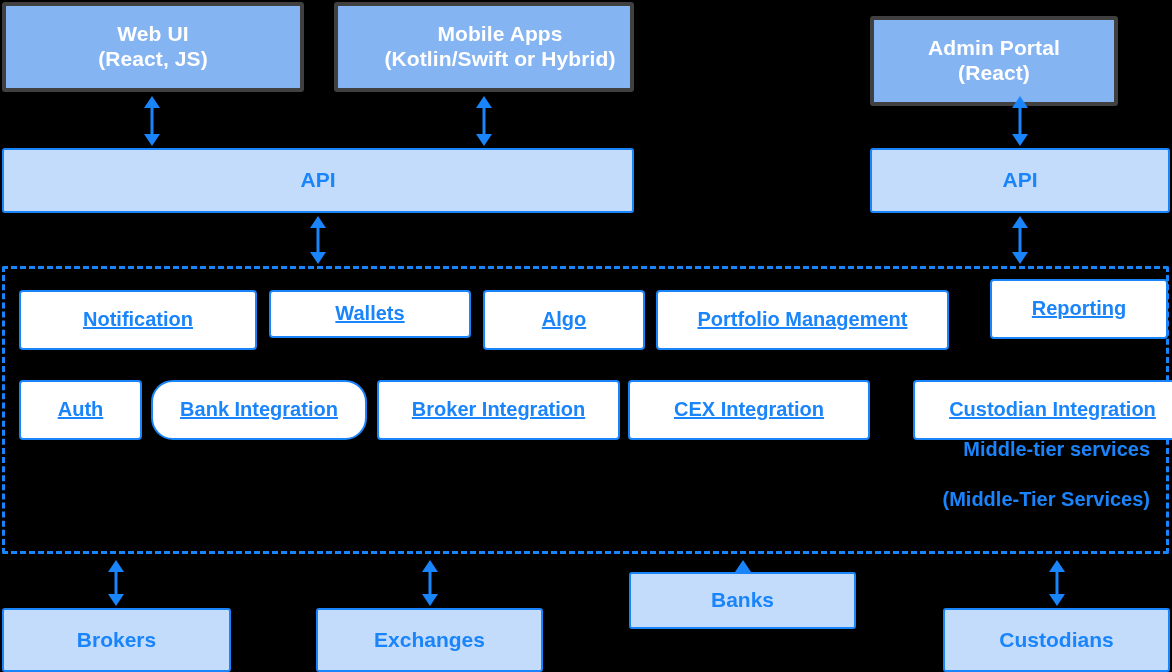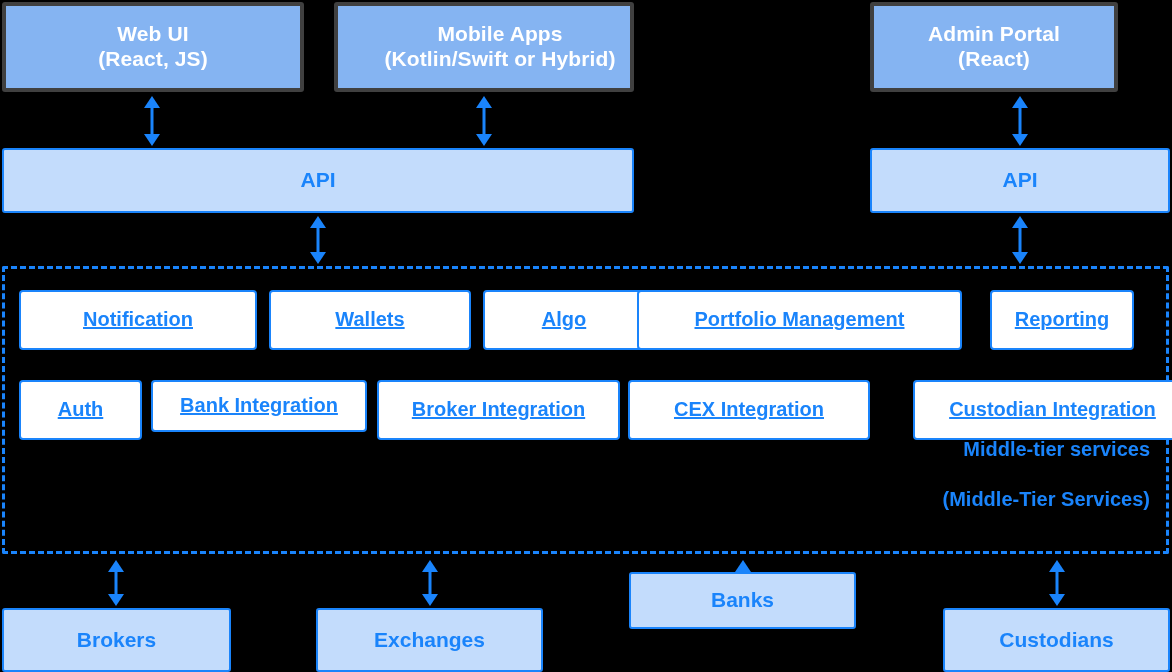--- a/index.html
+++ b/index.html
@@ -106,21 +106,21 @@
 <body>
 
 <div id="diagram">
 
   <div class="box client" style="left:2px; top:2px; width:302px; height:90px;">Web UI
 (React, JS)</div>
 
   <div class="box client" style="left:334px; top:2px; width:300px; height:90px;padding-left:32px;">Mobile Apps
 (Kotlin/Swift or Hybrid)</div>
 
-  <div class="box client" style="left:870px; top:2px; width:248px; height:90px;">Admin Portal
+  <div class="box client" style="left:870px; top:16px; width:248px; height:90px;">Admin Portal
 (React)</div>
 
   <div class="arrow" style="left:138px; top:96px;">
     <svg width="28" height="50" viewBox="0 0 28 50">
       <line x1="14" y1="8" x2="14" y2="42" stroke="#1a84fb" stroke-width="3"></line>
       <polygon points="14,0 22,12 6,12" fill="#1a84fb"></polygon>
       <polygon points="14,50 22,38 6,38" fill="#1a84fb"></polygon>
     </svg>
   </div>
 
@@ -157,31 +157,31 @@
       <line x1="14" y1="8" x2="14" y2="40" stroke="#1a84fb" stroke-width="3"></line>
       <polygon points="14,0 22,12 6,12" fill="#1a84fb"></polygon>
       <polygon points="14,48 22,36 6,36" fill="#1a84fb"></polygon>
     </svg>
   </div>
 
   <div id="midtier-container">
 
     <div class="box service" style="left:14px; top:21px; width:238px; height:60px;">Notification</div>
 
-    <div class="box service" style="left:264px; top:21px; width:202px; height:60px;">Wallets</div>
+    <div class="box service" style="left:264px; top:21px; width:202px; height:48px;">Wallets</div>
 
     <div class="box service" style="left:478px; top:21px; width:162px; height:60px;">Algo</div>
 
-    <div class="box service" style="left:632px; top:21px; width:325px; height:60px;">Portfolio Management</div>
-
-    <div class="box service" style="left:985px; top:21px; width:144px; height:60px;">Reporting</div>
+    <div class="box service" style="left:651px; top:21px; width:293px; height:60px;">Portfolio Management</div>
+
+    <div class="box service" style="left:985px; top:10px; width:178px; height:60px;">Reporting</div>
 
     <div class="box service" style="left:14px; top:111px; width:123px; height:60px;">Auth</div>
 
-    <div class="box service" style="left:146px; top:111px; width:216px; height:52px;">Bank Integration</div>
+    <div class="box service" style="left:146px; top:111px; width:216px; height:60px;border-radius:22px;">Bank Integration</div>
 
     <div class="box service" style="left:372px; top:111px; width:243px; height:60px;">Broker Integration</div>
 
     <div class="box service" style="left:623px; top:111px; width:242px; height:60px;">CEX Integration</div>
 
     <div class="box service" style="left:908px; top:111px; width:279px; height:60px;">Custodian Integration</div>
 
     <div id="midtier-label">
       <div>Middle-tier services</div>
       <div>(Middle-Tier Services)</div>

